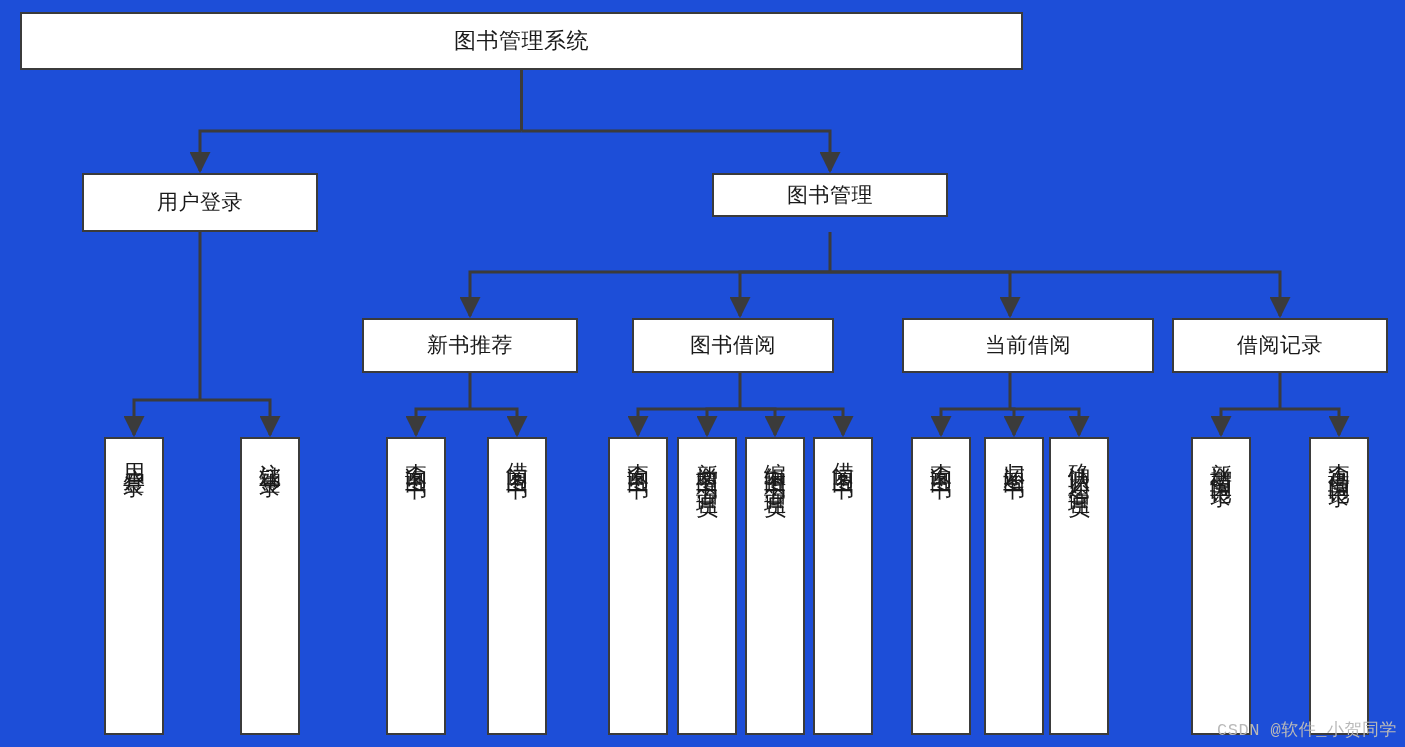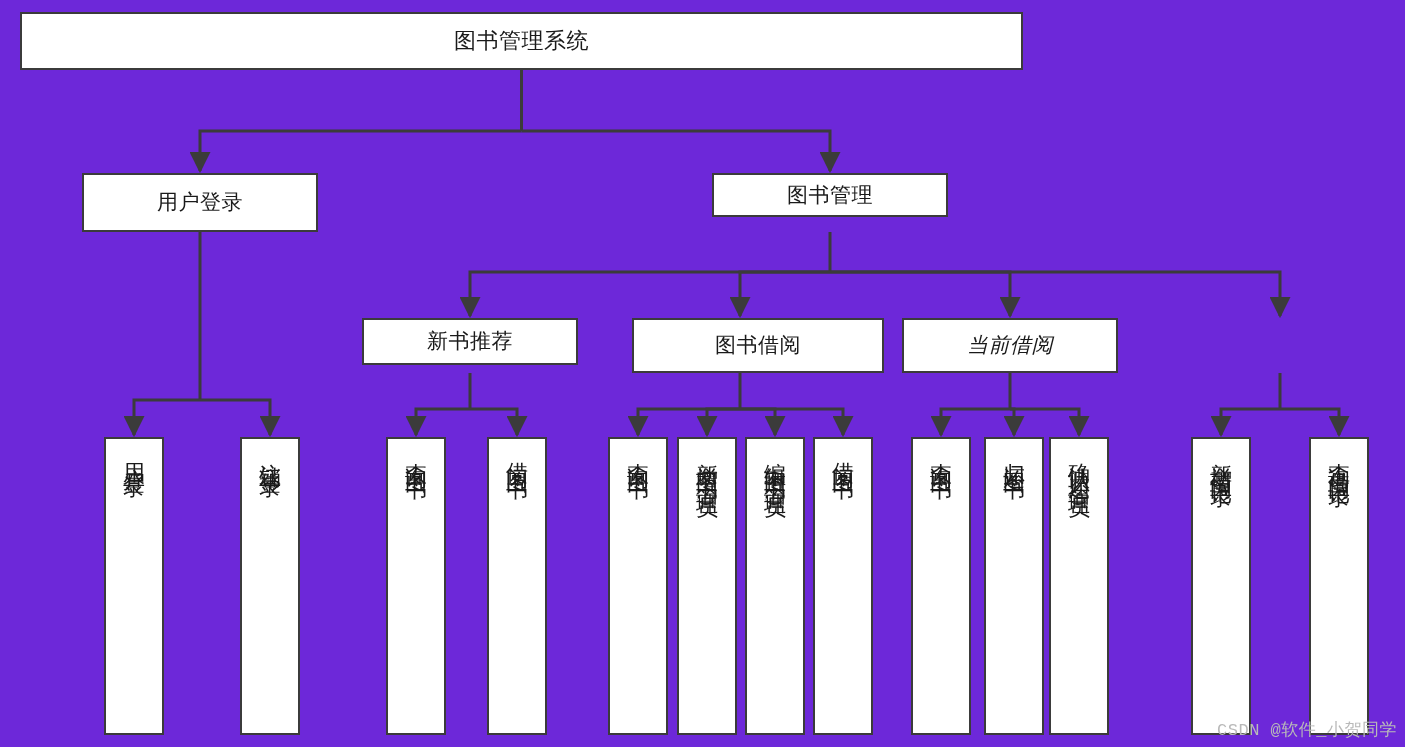--- a/index.html
+++ b/index.html
@@ -8,21 +8,21 @@
     padding: 0;
     background: #ffffff;
   }
   body {
     font-family: "Liberation Sans", "DejaVu Sans", sans-serif;
   }
   #canvas {
     position: relative;
     width: 1405px;
     height: 747px;
-    background: #6d28d9;
+    background: #1d4ed8;
     overflow: hidden;
   }
   #edges {
     position: absolute;
     left: 0;
     top: 0;
     width: 1405px;
     height: 747px;
     pointer-events: none;
   }
@@ -120,28 +120,31 @@
     <span class="label">图书管理系统</span>
   </div>
 
   <div class="node horiz" id="node-user-login" style="left: 82px; top: 173px; width: 236px; height: 59px;">
     <span class="label">用户登录</span>
   </div>
   <div class="node horiz" id="node-book-manage" style="left: 712px; top: 173px; width: 236px; height: 44px;">
     <span class="label">图书管理</span>
   </div>
 
-  <div class="node horiz" id="node-new-book-recommend" style="left: 362px; top: 318px; width: 216px; height: 47px;">
+  <div class="node horiz" id="node-new-book-recommend" style="left: 362px; top: 318px; width: 216px; height: 55px;">
     <span class="label">新书推荐</span>
   </div>
-  <div class="node horiz" id="node-book-borrow" style="left: 632px; top: 318px; width: 252px; height: 55px;">
+  <div class="node horiz" id="node-book-borrow" style="left: 632px; top: 318px; width: 202px; height: 55px;">
     <span class="label">图书借阅</span>
   </div>
-  <div class="node horiz" id="node-current-borrow" style="left: 902px; top: 318px; width: 216px; height: 55px; font-style: italic;">
+  <div class="node horiz" id="node-current-borrow" style="left: 902px; top: 318px; width: 252px; height: 55px;">
     <span class="label">当前借阅</span>
+  </div>
+  <div class="node horiz" id="node-borrow-record" style="left: 1172px; top: 318px; width: 216px; height: 55px;">
+    <span class="label">借阅记录</span>
   </div>
 
   <div class="node vert" id="node-leaf-user-login" style="left: 104px; top: 437px; width: 60px; height: 298px;">
     <span class="label">用户登录</span>
   </div>
   <div class="node vert" id="node-leaf-user-logout" style="left: 240px; top: 437px; width: 60px; height: 298px;">
     <span class="label">注销登录</span>
   </div>
   <div class="node vert" id="node-leaf-query-book-rec" style="left: 386px; top: 437px; width: 60px; height: 298px;">
     <span class="label">查询图书</span>

